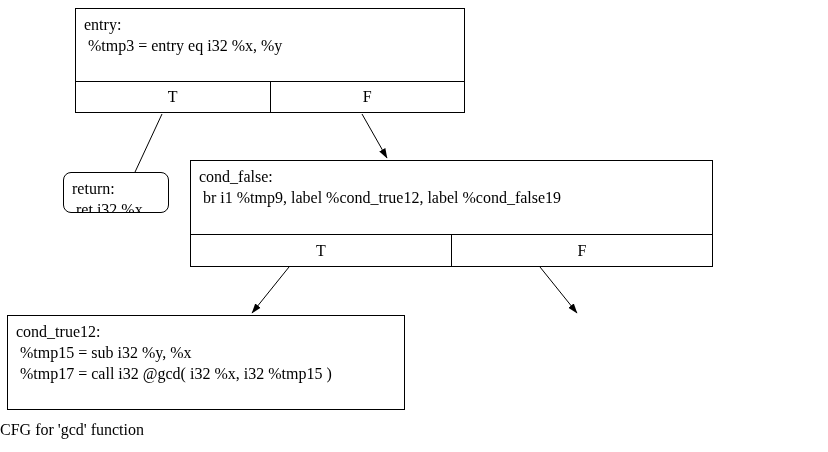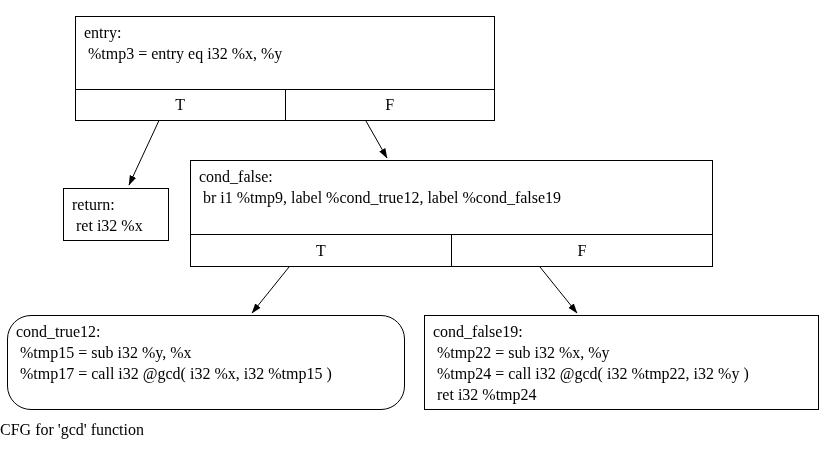--- a/index.html
+++ b/index.html
@@ -67,61 +67,53 @@
       <marker id="arrowhead" markerWidth="12" markerHeight="9" refX="9.5" refY="4" orient="auto" markerUnits="userSpaceOnUse">
         <path d="M0,0.5 L10,4 L0,7.5 z" fill="#000000"></path>
       </marker>
     </defs>
     <line x1="162" y1="114" x2="129" y2="185" stroke="#000000" stroke-width="1" marker-end="url(#arrowhead)"></line>
     <line x1="362" y1="114" x2="387" y2="158" stroke="#000000" stroke-width="1" marker-end="url(#arrowhead)"></line>
     <line x1="289" y1="267" x2="252" y2="313" stroke="#000000" stroke-width="1" marker-end="url(#arrowhead)"></line>
     <line x1="540" y1="267" x2="577" y2="313" stroke="#000000" stroke-width="1" marker-end="url(#arrowhead)"></line>
   </svg>
 
-  <div class="node" style="left:75px; top:8px; width:420px; height:105px;margin-top:8px;">
+  <div class="node" style="left:75px; top:8px; width:390px; height:105px;">
     <div class="nbody">
       <div class="line">entry:</div>
       <div class="line"> %tmp3 = entry eq i32 %x, %y</div>
     </div>
     <div class="tf-row" style="height:30px;">
       <div class="tf-cell true">T</div>
       <div class="tf-cell false">F</div>
     </div>
   </div>
 
-  <div class="node" style="left:63px; top:188px; width:106px; height:53px;">
+  <div class="node" style="left:63px; top:172px; width:106px; height:41px;border-radius:8px;">
     <div class="nbody">
       <div class="line">return:</div>
       <div class="line"> ret i32 %x</div>
     </div>
   </div>
 
   <div class="node" style="left:190px; top:160px; width:523px; height:107px;">
     <div class="nbody">
       <div class="line">cond_false:</div>
       <div class="line"> br i1 %tmp9, label %cond_true12, label %cond_false19</div>
     </div>
     <div class="tf-row" style="height:31px;">
       <div class="tf-cell true">T</div>
       <div class="tf-cell false">F</div>
     </div>
   </div>
 
-  <div class="node" style="left:7px; top:315px; width:398px; height:95px;border-radius:24px;">
+  <div class="node" style="left:7px; top:315px; width:398px; height:95px;">
     <div class="nbody">
       <div class="line">cond_true12:</div>
       <div class="line"> %tmp15 = sub i32 %y, %x</div>
       <div class="line"> %tmp17 = call i32 @gcd( i32 %x, i32 %tmp15 )</div>
     </div>
   </div>
 
-  <div class="node" style="left:424px; top:315px; width:395px; height:95px;">
-    <div class="nbody">
-      <div class="line">cond_false19:</div>
-      <div class="line"> %tmp22 = sub i32 %x, %y</div>
-      <div class="line"> %tmp24 = call i32 @gcd( i32 %tmp22, i32 %y )</div>
-      <div class="line"> ret i32 %tmp24</div>
-    </div>
-  </div>
 
   <div class="caption">CFG for 'gcd' function</div>
 
 </div>
 
 </body></html>

